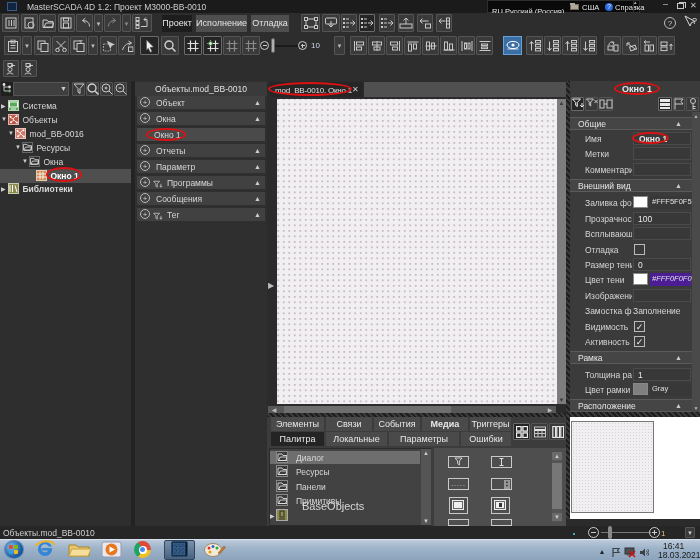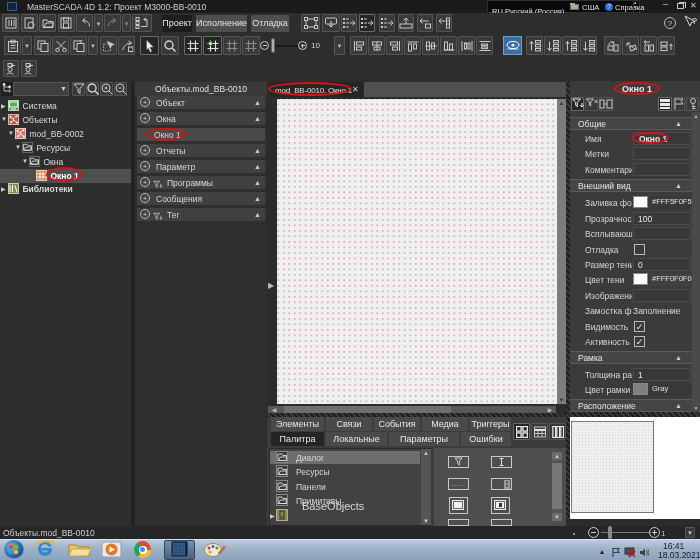--- a/index.html
+++ b/index.html
@@ -470,21 +470,21 @@
       <div class="abs" style="left:8px;top:129.8px;color:#ccc;font-size:6px;">▼</div>
       <div class="abs" style="left:14.5px;top:127.8px;width:11px;height:11px;background:#cf7a6a;border:1px solid rgba(255,255,255,0.55);">
         <svg width="9" height="9" viewBox="1 1 9 9" style="display:block;">
           <path d="M2 3 l3 2 3-3 M3 8 l3-2 3 3 M5 5 l1 1" stroke="#fff" stroke-width="0.8" fill="none"></path>
           <circle cx="2.5" cy="2.8" r="1" fill="#fff"></circle>
           <circle cx="8.5" cy="2.3" r="1" fill="#fff"></circle>
           <circle cx="3" cy="8.3" r="1" fill="#fff"></circle>
           <circle cx="8.8" cy="8.6" r="1" fill="#fff"></circle>
         </svg>
       </div>
-      <div class="txt" style="left:29.5px;top:128.8px;font-size:8.5px;">mod_BB-0002</div>
+      <div class="txt" style="left:29.5px;top:128.8px;font-size:8.5px;">mod_BB-0016</div>
       <div class="abs" style="left:15px;top:143.7px;color:#ccc;font-size:6px;">▼</div>
       <div class="abs" style="left:21.5px;top:141.7px;width:11px;height:11px;background:#2e2e2e;border:1px solid #666;">
         <svg width="9" height="9" viewBox="1 1.5 10 10" style="display:block;">
           <path d="M1.5 3 h4 l1 1.5 h4 v5 h-9 z" fill="none" stroke="#e8e8e8" stroke-width="0.9"></path>
           <path d="M2 9.5 l1.8-3.5 h7 l-1.8 3.5 z" fill="none" stroke="#e8e8e8" stroke-width="0.9"></path>
         </svg>
       </div>
       <div class="txt" style="left:36.5px;top:142.7px;font-size:8.5px;">Ресурсы</div>
       <div class="abs" style="left:22px;top:157.6px;color:#ccc;font-size:6px;">▼</div>
       <div class="abs" style="left:28.5px;top:155.6px;width:11px;height:11px;background:#2e2e2e;border:1px solid #666;">
@@ -573,21 +573,21 @@
 <div class="abs" style="left:268px;top:406px;width:288px;height:9px;background:#585858;"></div>
 <div class="abs" style="left:284px;top:406px;width:167px;height:9px;background:#6e6e6e;"></div>
 <div class="abs" style="left:268px;top:406px;width:12px;height:9px;color:#bbb;font-size:6px;text-align:center;line-height:9px;">◀</div>
 <div class="abs" style="left:544px;top:406px;width:12px;height:9px;color:#bbb;font-size:6px;text-align:center;line-height:9px;">▶</div>
 
 <div class="abs" style="left:267px;top:413px;width:303px;height:4px;background:repeating-linear-gradient(45deg,#1e1e1e 0 2px,#3a3a3a 2px 4px);"></div>
 <div class="abs" style="left:267px;top:417px;width:303px;height:109px;background:#3c3c3c;"></div>
 <div class="tab1" style="left:271px;width:53px;">Элементы</div>
 <div class="tab1" style="left:326px;width:46px;">Связи</div>
 <div class="tab1" style="left:374px;width:46px;">События</div>
-<div class="tab1" style="left:422px;width:46px;">Медиа</div>
+<div class="tab1" style="left:422px;width:46px;font-weight:bold;">Медиа</div>
 <div class="tab1" style="left:470px;width:41px;">Триггеры</div>
 <div class="tab2" style="left:271px;width:53px;background:#242424;">Палитра</div>
 <div class="tab2" style="left:326px;width:61px;">Локальные</div>
 <div class="tab2" style="left:389px;width:70px;">Параметры</div>
 <div class="tab2" style="left:461px;width:50px;">Ошибки</div>
 
 <div class="btn sel" style="left:513px;top:423px;width:17px;height:17px;" id="vb1">
       <svg width="12" height="12" viewBox="0 0 12 12" style="position:absolute;left:50%;top:50%;transform:translate(-50%,-50%);">
         <rect x="0.5" y="0.5" width="4.6" height="4.6" fill="none" stroke="#f0f0f0" stroke-width="1.3"></rect>
         <rect x="6.9" y="0.5" width="4.6" height="4.6" fill="none" stroke="#f0f0f0" stroke-width="1.3"></rect>
@@ -752,21 +752,21 @@
       <div class="txt" style="left:585px;top:213.8px;font-size:8.5px;color:#d4d4d4;width:47px;overflow:hidden;">Прозрачност</div>
       <div class="abs" style="left:633px;top:211.8px;width:58px;height:13px;background:#383838;border:1px solid #4a4a4a;color:#e8e8e8;font-size:8.5px;line-height:12px;padding-left:4px;">100</div>
       <div class="txt" style="left:585px;top:229.2px;font-size:8.5px;color:#d4d4d4;width:47px;overflow:hidden;">Всплывающ</div>
       <div class="abs" style="left:633px;top:227.2px;width:58px;height:13px;background:#383838;border:1px solid #4a4a4a;color:#e8e8e8;font-size:8.5px;line-height:12px;padding-left:4px;"></div>
       <div class="txt" style="left:585px;top:244.6px;font-size:8.5px;color:#d4d4d4;width:47px;overflow:hidden;">Отладка</div>
       <div class="abs" style="left:634px;top:243.6px;width:11px;height:11px;background:#3b3b3b;border:1px solid #bbb;color:#eee;font-size:9px;line-height:10px;text-align:center;"></div>
       <div class="txt" style="left:585px;top:260px;font-size:8.5px;color:#d4d4d4;width:47px;overflow:hidden;">Размер тени</div>
       <div class="abs" style="left:633px;top:258px;width:58px;height:13px;background:#383838;border:1px solid #4a4a4a;color:#e8e8e8;font-size:8.5px;line-height:12px;padding-left:4px;">0</div>
       <div class="txt" style="left:585px;top:275.4px;font-size:8.5px;color:#d4d4d4;width:47px;overflow:hidden;">Цвет тени</div>
       <div class="abs" style="left:633px;top:273.4px;width:15px;height:12px;background:#fff;border:1px solid #888;"></div>
-      <div class="abs" style="left:650px;top:273.4px;width:41px;height:13px;background:#404040;color:#e0e0e0;font-size:7.5px;line-height:12px;padding-left:2px;">#FFF0F0F0</div>
+      <div class="abs" style="left:650px;top:273.4px;width:41px;height:13px;background:#4c1d95;color:#e0e0e0;font-size:7.5px;line-height:12px;padding-left:2px;font-style:italic;">#FFF0F0F0</div>
       <div class="txt" style="left:585px;top:290.8px;font-size:8.5px;color:#d4d4d4;width:47px;overflow:hidden;">Изображени</div>
       <div class="abs" style="left:633px;top:288.8px;width:58px;height:13px;background:#383838;border:1px solid #4a4a4a;color:#e8e8e8;font-size:8.5px;line-height:12px;padding-left:4px;"></div>
       <div class="txt" style="left:585px;top:306.2px;font-size:8.5px;color:#d4d4d4;width:47px;overflow:hidden;">Замостка фо</div>
       <div class="txt" style="left:633px;top:306.2px;font-size:8.5px;color:#d8d8d8;">Заполнение</div>
       <div class="txt" style="left:585px;top:321.6px;font-size:8.5px;color:#d4d4d4;width:47px;overflow:hidden;">Видимость</div>
       <div class="abs" style="left:634px;top:320.6px;width:11px;height:11px;background:#3b3b3b;border:1px solid #bbb;color:#eee;font-size:9px;line-height:10px;text-align:center;">✓</div>
       <div class="txt" style="left:585px;top:337px;font-size:8.5px;color:#d4d4d4;width:47px;overflow:hidden;">Активность</div>
       <div class="abs" style="left:634px;top:336px;width:11px;height:11px;background:#3b3b3b;border:1px solid #bbb;color:#eee;font-size:9px;line-height:10px;text-align:center;">✓</div>
       <div class="abs" style="left:570px;top:351px;width:122px;height:13px;background:#454545;border-top:1px solid #5a5a5a;border-bottom:1px solid #5a5a5a;color:#e4e4e4;font-size:8.5px;line-height:12px;padding-left:8px;">Рамка<span style="position:absolute;right:10px;font-size:7px;color:#ccc;">▲</span></div>
       <div class="txt" style="left:585px;top:370px;font-size:8.5px;color:#d4d4d4;width:47px;overflow:hidden;">Толщина рам</div>

